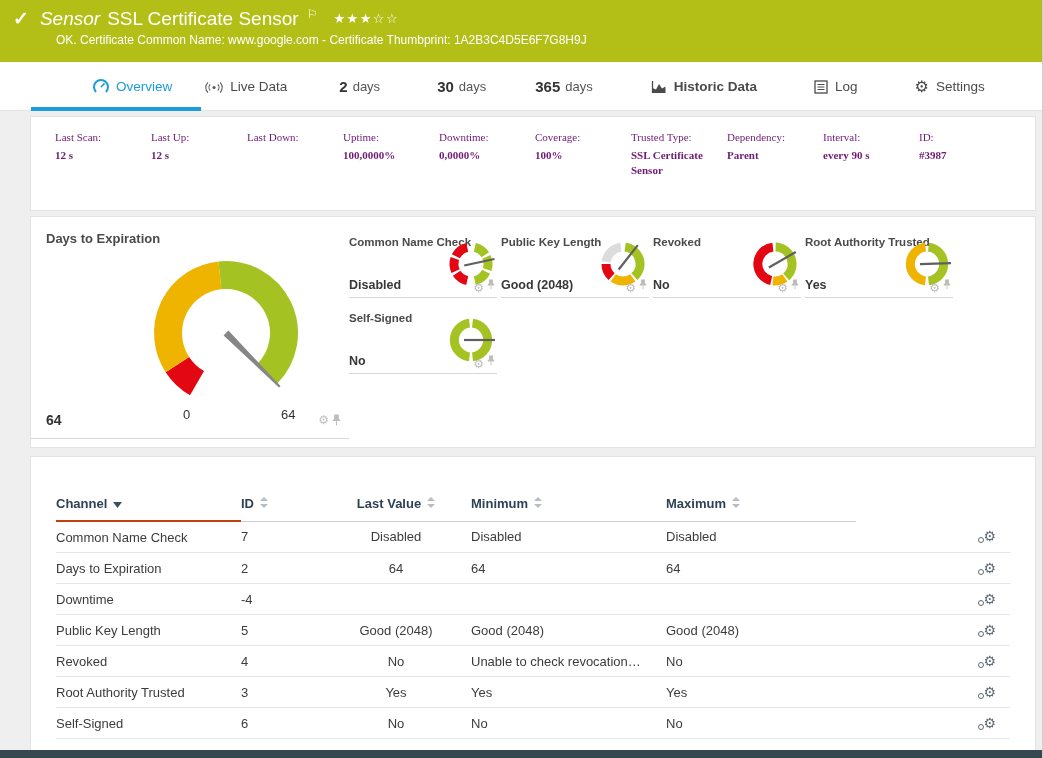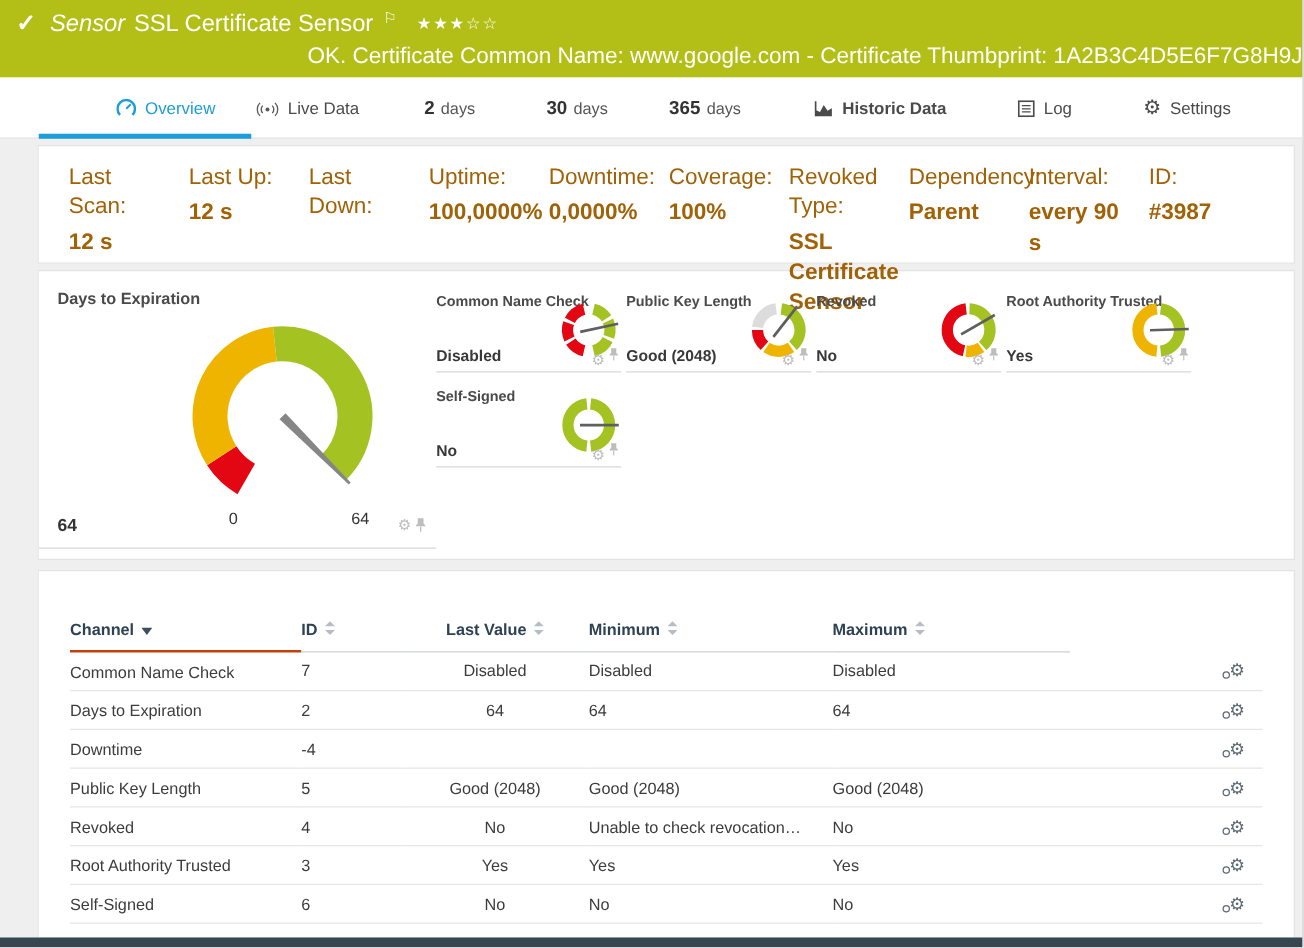--- a/index.html
+++ b/index.html
@@ -6,34 +6,34 @@
   .page{position:relative;width:1043px;height:758px;background:#efefef;overflow:hidden;
         font-family:"Liberation Sans",sans-serif;border-right:1px solid #cfcfcf;box-sizing:border-box;}
   
   .sensor-header{height:62px;box-sizing:border-box;background:#b3bf17;color:#fff;padding:7px 0 0 13px;}
   .h1{display:flex;align-items:baseline;}
   .check{font-size:19px;font-weight:bold;}
   .kind{font-style:italic;font-size:19px;margin-left:11px;}
   .obj-title{font-size:19px;margin-left:7px;}
   .flag{font-size:12px;margin-left:8px;position:relative;top:-7px;opacity:.95;cursor:pointer;}
   .stars{margin-left:16px;font-size:13px;letter-spacing:1.5px;position:relative;top:-2px;cursor:pointer;}
-  .h2{font-size:18px;margin:3px 0 0 43px;text-align:right;}
+  .h2{font-size:12px;margin:3px 0 0 43px;}
   
   .tabbar{position:relative;height:48px;background:#fff;border-bottom:1px solid #e2e2e2;display:flex;align-items:center;}
   .tab{display:flex;align-items:center;color:#4a4a4a;font-size:13.5px;cursor:pointer;white-space:nowrap;}
   .tab .tab-icon{display:inline-flex;margin-right:7px;position:relative;top:1px;}
   .tab.active{color:#1b9dd9;}
   .tab-num{font-weight:bold;font-size:15px;color:#333;margin-right:5px;}
   .tab-sub{font-size:13px;color:#555;}
   .glyph-gear{font-size:16px;color:#4a4a4a;line-height:1;}
   .tab-underline{position:absolute;left:31px;bottom:-1px;width:170px;height:4px;background:#1b9dd9;}
   
   .panel{background:#fff;margin-left:30px;margin-right:6px;border:1px solid #e3e3e3;box-sizing:border-box;}
   .info-panel{margin-top:5px;height:95px;padding:13px 0 0 24px;display:flex;}
-  .info-field{width:96px;box-sizing:border-box;padding-right:12px;font-size:18px;color:#a16207;}
+  .info-field{width:96px;box-sizing:border-box;padding-right:12px;font-size:11px;color:#701a75;font-family:Liberation Serif, serif;}
   .info-label{line-height:1.3;}
   .info-value{font-weight:bold;margin-top:4px;line-height:1.35;}
   
   .gauges-panel{margin-top:5px;height:232px;display:flex;align-items:flex-start;}
   .big-tile{position:relative;width:318px;height:222px;box-sizing:border-box;border-bottom:1px solid #d7d7d7;flex:none;}
   .big-title{position:absolute;top:14px;left:15px;font-size:13px;font-weight:bold;color:#4a4a4a;}
   .big-svg{position:absolute;top:16px;left:30px;}
   .big-value{position:absolute;left:15px;bottom:10px;font-size:14px;font-weight:bold;color:#333;}
   .scale-min{position:absolute;left:152px;bottom:16px;font-size:13px;color:#333;}
   .scale-max{position:absolute;left:250px;bottom:16px;font-size:13px;color:#333;}
@@ -163,21 +163,21 @@
       </div>
       <div class="info-field">
         <div class="info-label">Downtime:</div>
         <div class="info-value">0,0000%</div>
       </div>
       <div class="info-field">
         <div class="info-label">Coverage:</div>
         <div class="info-value">100%</div>
       </div>
       <div class="info-field">
-        <div class="info-label">Revoked Type:</div>
+        <div class="info-label">Trusted Type:</div>
         <div class="info-value">SSL Certificate Sensor</div>
       </div>
       <div class="info-field">
         <div class="info-label">Dependency:</div>
         <div class="info-value">Parent</div>
       </div>
       <div class="info-field">
         <div class="info-label">Interval:</div>
         <div class="info-value">every 90 s</div>
       </div>

